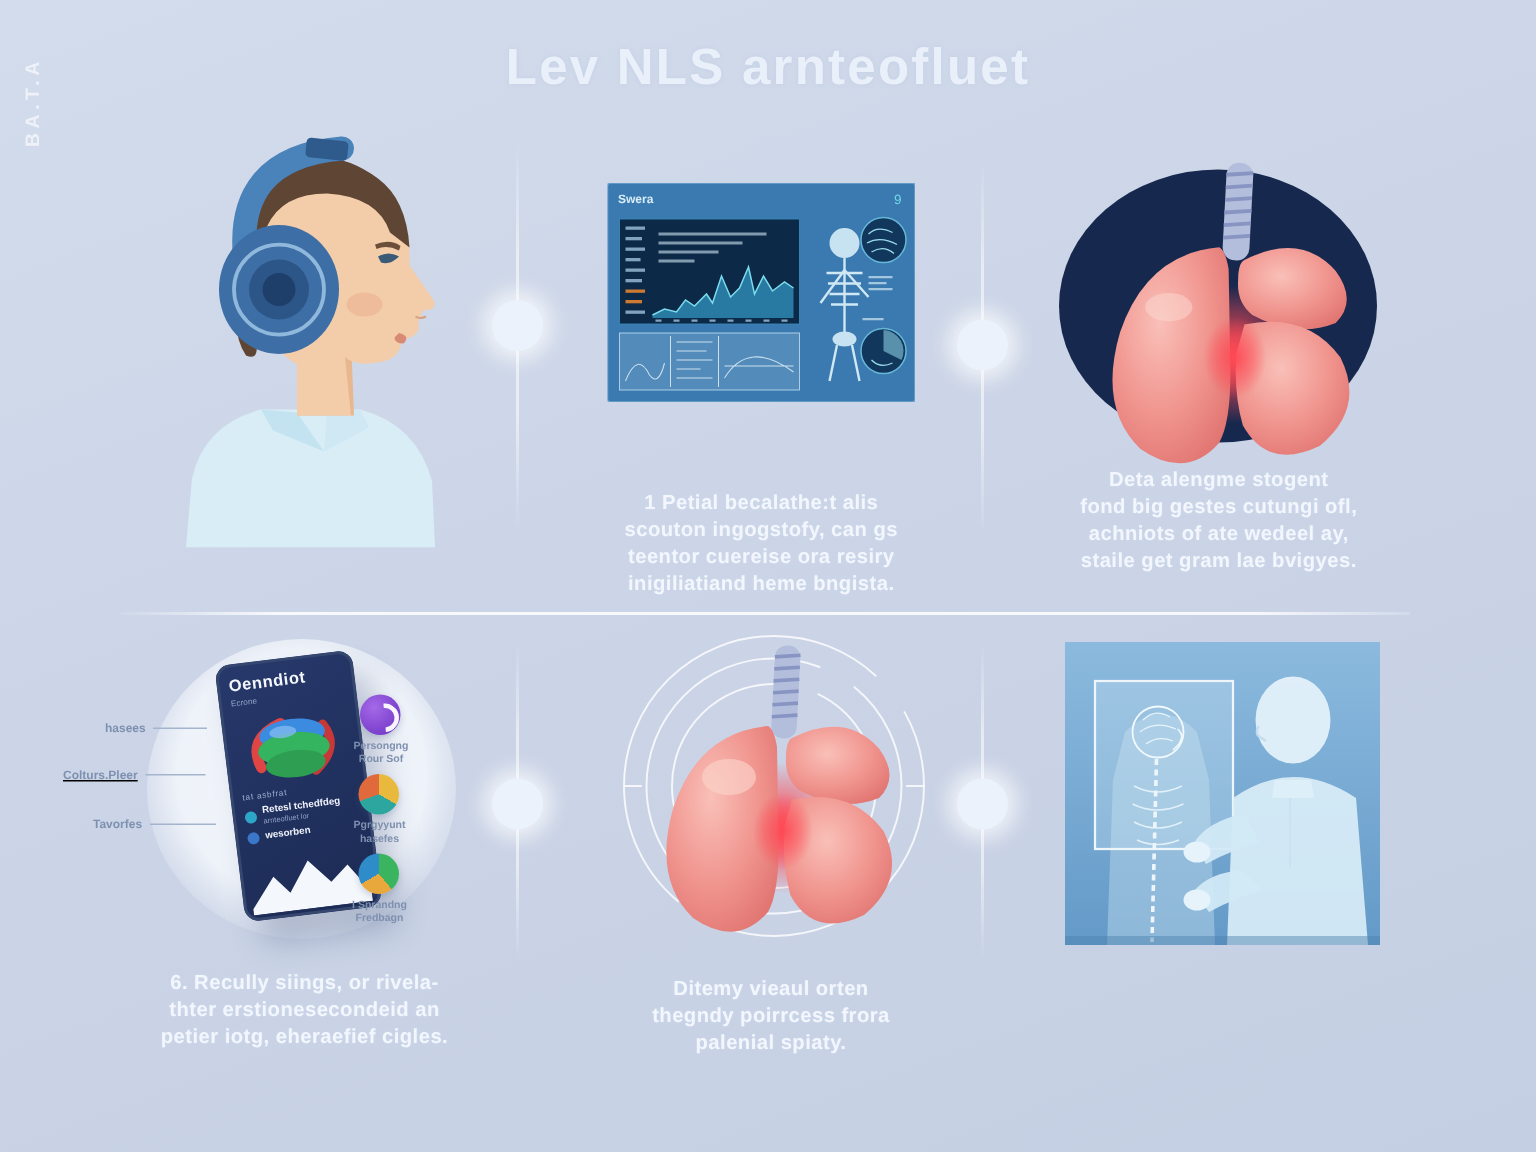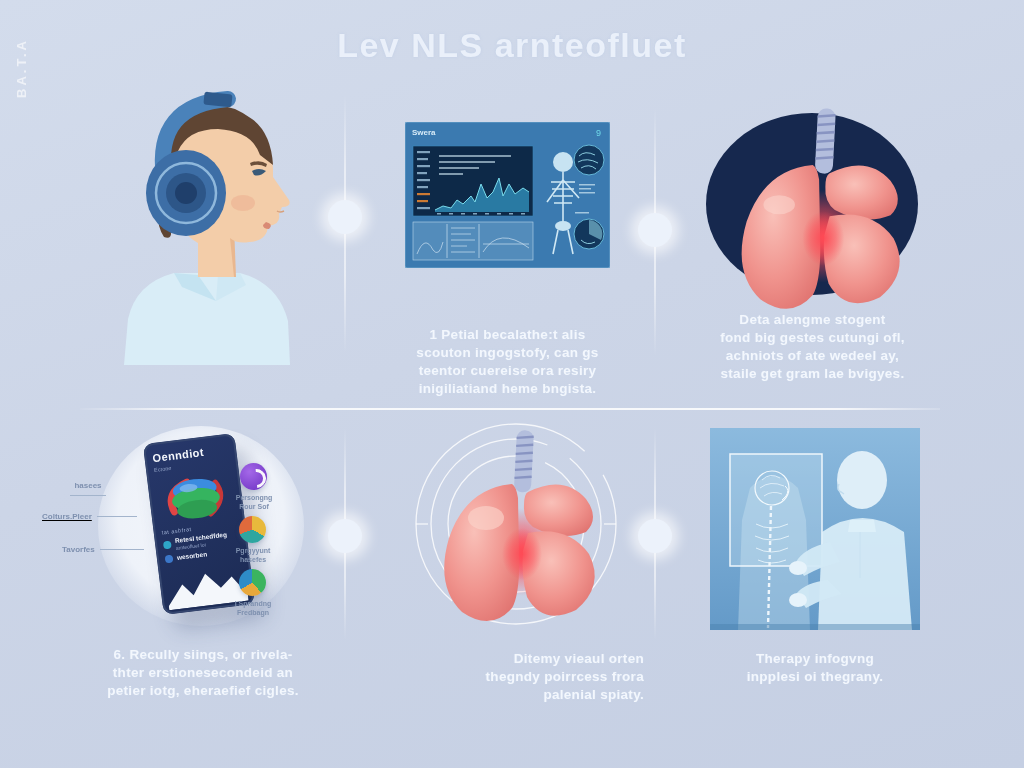--- a/index.html
+++ b/index.html
@@ -265,21 +265,21 @@
       <div class="bullet b2"></div>
       <div>
         <div class="phone-row-text">wesorben</div>
       </div>
     </div>
     <svg class="phone-mountain" width="80" height="34" viewBox="0 0 80 34">
       <polygon points="0,30 16,10 26,22 40,2 54,18 66,8 80,28 80,34 0,34" fill="#f4f7fb"></polygon>
     </svg>
   </div>
 
-  <div class="pointer-label" style="left:70px;top:481px;flex-direction:column;">
+  <div class="pointer-label" style="left:70px;top:481px;">
     <span>hasees</span>
       <div class="lead" style="width:36px;"></div>
   </div>
   <div class="pointer-label" style="left:42px;top:512px;text-decoration:underline;">
     <span>Colturs.Pleer</span>
       <div class="lead" style="width:40px;"></div>
   </div>
   <div class="pointer-label" style="left:62px;top:545px;">
     <span>Tavorfes</span>
       <div class="lead" style="width:44px;"></div>
@@ -350,20 +350,18 @@
         <ellipse cx="88" cy="172" rx="9" ry="7" fill="#e6f3fb"></ellipse>
         <path d="M150,104 L150,150" stroke="#c2ddef" stroke-width="1" opacity=".6"></path>
       </g>
       <rect y="196" width="210" height="6" fill="#4a80ae" opacity=".45"></rect>
     </svg>
   </div>
 
   <div class="caption" style="left:78px;top:646px;width:250px;">6. Recully siings, or rivela-
 thter erstionesecondeid an
 petier iotg, eheraefief cigles.</div>
-  <div class="caption" style="left:416px;top:650px;width:228px;text-align:right;">Ditemy vieaul orten
+  <div class="caption" style="left:400px;top:650px;width:228px;">Ditemy vieaul orten
 thegndy poirrcess frora
 palenial spiaty.</div>
-  <div class="caption" style="left:700px;top:650px;width:230px;">Therapy infogvng
-inpplesi oi thegrany.</div>
 
 
 </div>
 
 </body></html>

